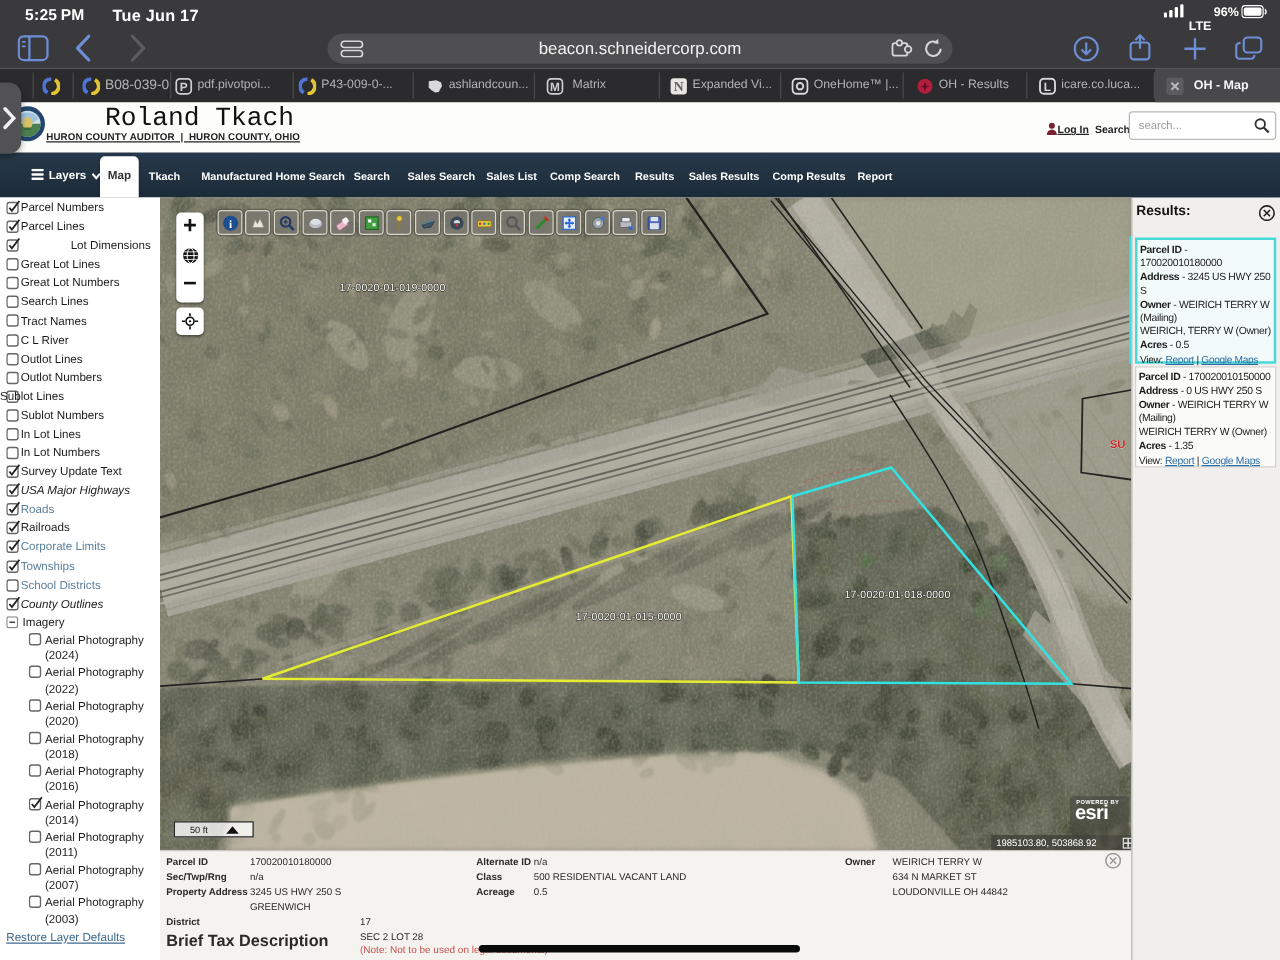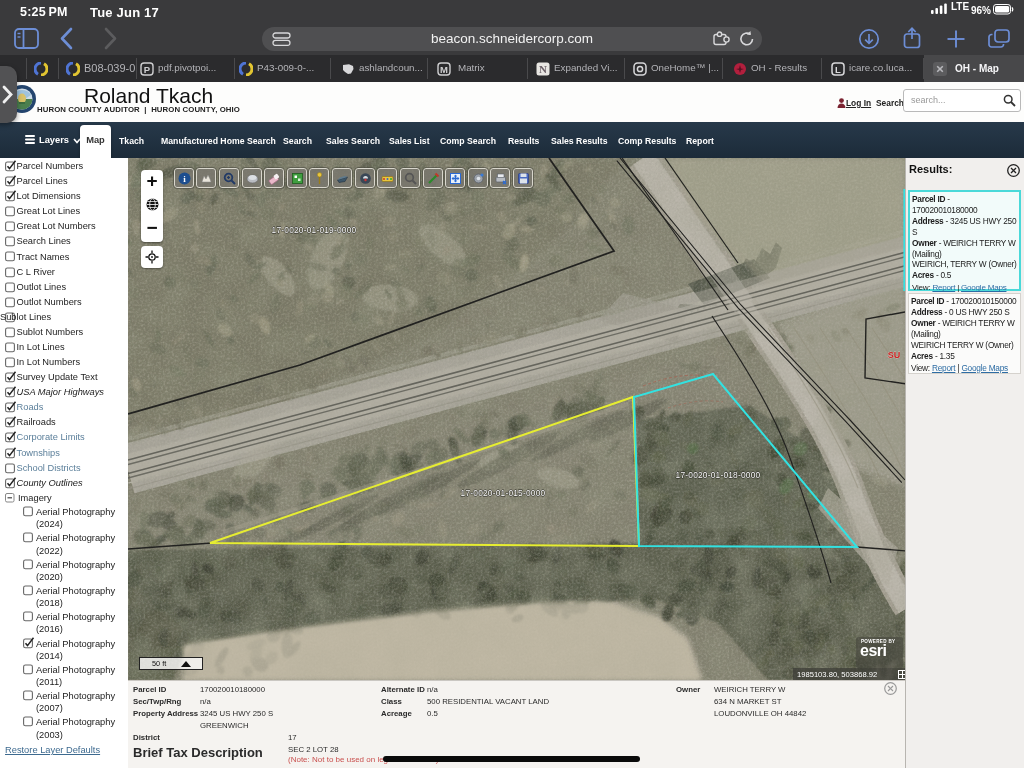--- a/index.html
+++ b/index.html
@@ -12,21 +12,21 @@
 <div class="abs" style="left:20px;top:5px;font-size:12.5px;font-weight:bold;color:#fff;letter-spacing:.2px;">5:25 PM</div>
 <div class="abs" style="left:90px;top:5px;font-size:13px;font-weight:bold;color:#fff;letter-spacing:.2px;">Tue Jun 17</div>
 <svg class="abs" style="left:931px;top:3px;" width="18" height="12">
     <g fill="#fff">
 <rect x="0" y="7" width="2.6" height="4" rx="1"></rect>
       <rect x="4.4" y="5" width="2.6" height="6" rx="1"></rect>
 <rect x="8.8" y="2.6" width="2.6" height="8.4" rx="1"></rect>
       <rect x="13.2" y="0.4" width="2.6" height="10.6" rx="1"></rect>
     </g>
   </svg>
-<div class="abs" style="left:951px;top:1px;font-size:10px;font-weight:bold;color:#fff;">LTE</div>
+<div class="abs" style="left:951px;top:16px;font-size:10px;font-weight:bold;color:#fff;">LTE</div>
 <div class="abs" style="left:971px;top:4.5px;font-size:10px;font-weight:bold;color:#fff;">96%</div>
 <svg class="abs" style="left:993px;top:4px;" width="22" height="11">
 <rect x="0.5" y="0.5" width="17" height="9.5" rx="2.6" fill="none" stroke="#fff" stroke-width="1"></rect>
 <rect x="2" y="2" width="14.2" height="6.5" rx="1.6" fill="#fff"></rect>
 <path d="M19,3.4 q1.6,2 0,4" stroke="#fff" stroke-width="1.2" fill="none"></path>
   </svg>
 
 <svg class="abs" style="left:14px;top:27px;" width="26" height="23">
 <rect x="1" y="2" width="23" height="19" rx="4" fill="none" stroke="#6d8ed6" stroke-width="1.8"></rect>
 <line x1="9.5" y1="2" x2="9.5" y2="21" stroke="#6d8ed6" stroke-width="1.8"></line>
@@ -140,22 +140,22 @@
 <div class="abs" style="left:955px;top:62.5px;font-size:10px;font-weight:bold;color:#f5f5f7;">OH - Map</div>
 <div class="abs" style="left:0;top:82px;width:1024px;height:40px;background:#fdfdfc;"></div>
 <svg class="abs" style="left:7px;top:84px;" width="30" height="30">
 <circle cx="15" cy="15" r="14" fill="#24456e"></circle>
 <circle cx="15" cy="15" r="10.5" fill="#cfdde8"></circle>
 <path d="M4.5,15 a10.5,10.5 0 0 0 21,0 Z" fill="#4b7f4e"></path>
 <path d="M6,11 a10.5,10.5 0 0 1 18,0 L18,15 L6,15 Z" fill="#9fc3dd"></path>
 <ellipse cx="15" cy="14.5" rx="4" ry="5" fill="#d8c26a"></ellipse>
 <path d="M12,19 h6" stroke="#3c6b40" stroke-width="2"></path>
 </svg>
-<div class="abs" style="left:36px;top:84px;font-family:Liberation Sans, sans-serif;font-size:21px;color:#111;padding-left:48px;">Roland Tkach</div>
-<div class="abs" style="left:37px;top:105px;font-size:7.8px;font-weight:bold;color:#222;letter-spacing:.1px;">HURON COUNTY AUDITOR&nbsp; |&nbsp; HURON COUNTY, OHIO</div>
+<div class="abs" style="left:36px;top:84px;font-family:Liberation Mono, monospace;font-size:21px;color:#111;padding-left:48px;">Roland Tkach</div>
+<div class="abs" style="left:37px;top:105px;font-size:7.8px;font-weight:bold;color:#222;letter-spacing:.1px;text-decoration:underline;">HURON COUNTY AUDITOR&nbsp; |&nbsp; HURON COUNTY, OHIO</div>
 <svg class="abs" style="left:837px;top:98px;" width="9" height="10">
 <circle cx="4.5" cy="2.6" r="2.4" fill="#7a2230"></circle>
     <path d="M0.5,10 a4,4.5 0 0 1 8,0 Z" fill="#7a2230"></path>
   </svg>
 <div class="abs" style="left:846px;top:98px;font-size:8.4px;font-weight:bold;color:#222;text-decoration:underline;">Log In</div>
 <div class="abs" style="left:876px;top:98px;font-size:8.4px;font-weight:bold;color:#222;">Search</div>
 <div class="abs" style="left:903px;top:89px;width:118px;height:23px;background:#fff;border:1px solid #b9b9b9;border-radius:3px;"></div>
 <div class="abs" style="left:911px;top:95px;font-size:9px;color:#999;">search...</div>
 <svg class="abs" style="left:1003px;top:94px;" width="13" height="13">
 <circle cx="5.2" cy="5.2" r="3.8" fill="none" stroke="#333" stroke-width="1.5"></circle>
@@ -192,21 +192,21 @@
 <div class="abs" style="left:16.5px;top:161.0px;font-size:9.3px;color:#1c1c1c;font-style:normal;white-space:nowrap;">Parcel Numbers</div>
 <svg class="abs" style="left:5px;top:175.08px;" width="14" height="12">
     <rect x="0.6" y="2" width="8.8" height="8.8" rx="1.8" fill="#fff" stroke="#666" stroke-width="1.1"></rect>
     <path d="M2.5,6.2 L4.5,8.6 L10.5,0.8" fill="none" stroke="#222" stroke-width="1.5"></path>
   </svg>
 <div class="abs" style="left:16.5px;top:176.1px;font-size:9.3px;color:#1c1c1c;font-style:normal;white-space:nowrap;">Parcel Lines</div>
 <svg class="abs" style="left:5px;top:190.16px;" width="14" height="12">
     <rect x="0.6" y="2" width="8.8" height="8.8" rx="1.8" fill="#fff" stroke="#666" stroke-width="1.1"></rect>
     <path d="M2.5,6.2 L4.5,8.6 L10.5,0.8" fill="none" stroke="#222" stroke-width="1.5"></path>
   </svg>
-<div class="abs" style="left:16.5px;top:191.2px;font-size:9.3px;color:#1c1c1c;font-style:normal;white-space:nowrap;">Lot Dimensions</div>
+<div class="abs" style="left:16.5px;top:191.2px;font-size:9.3px;color:#1c1c1c;font-style:normal;white-space:nowrap;padding-left:40px;">Lot Dimensions</div>
 <svg class="abs" style="left:5px;top:205.24px;" width="14" height="12">
     <rect x="0.6" y="2" width="8.8" height="8.8" rx="1.8" fill="#fff" stroke="#666" stroke-width="1.1"></rect>
   </svg>
 <div class="abs" style="left:16.5px;top:206.2px;font-size:9.3px;color:#1c1c1c;font-style:normal;white-space:nowrap;">Great Lot Lines</div>
 <svg class="abs" style="left:5px;top:220.32px;" width="14" height="12">
     <rect x="0.6" y="2" width="8.8" height="8.8" rx="1.8" fill="#fff" stroke="#666" stroke-width="1.1"></rect>
   </svg>
 <div class="abs" style="left:16.5px;top:221.3px;font-size:9.3px;color:#1c1c1c;font-style:normal;white-space:nowrap;">Great Lot Numbers</div>
 <svg class="abs" style="left:5px;top:235.4px;" width="14" height="12">
     <rect x="0.6" y="2" width="8.8" height="8.8" rx="1.8" fill="#fff" stroke="#666" stroke-width="1.1"></rect>

